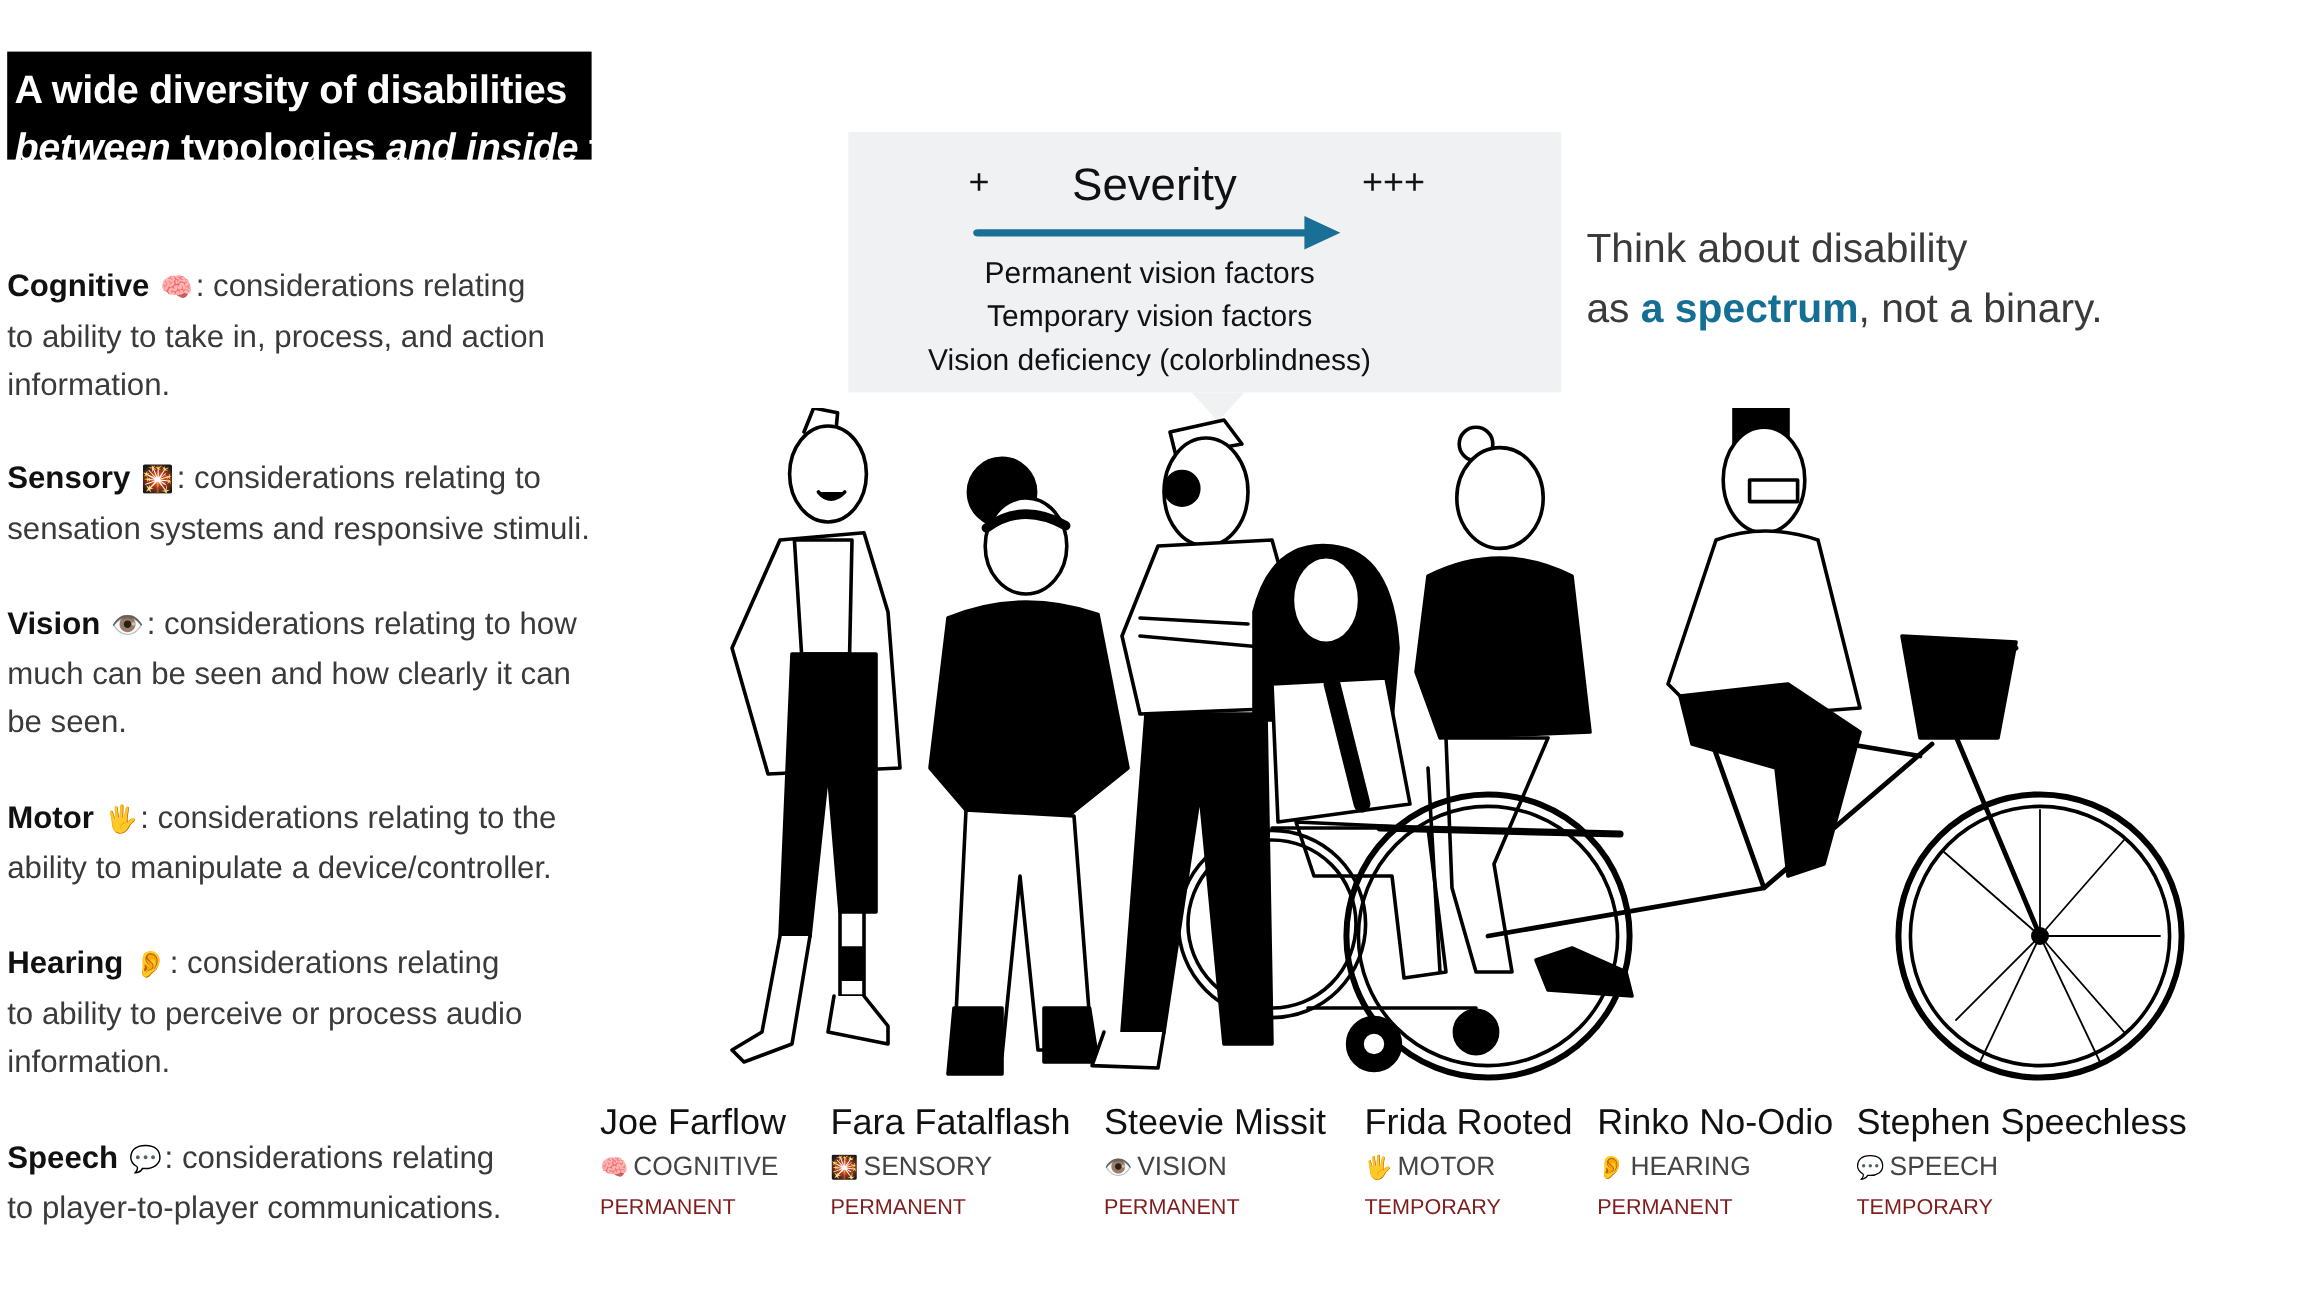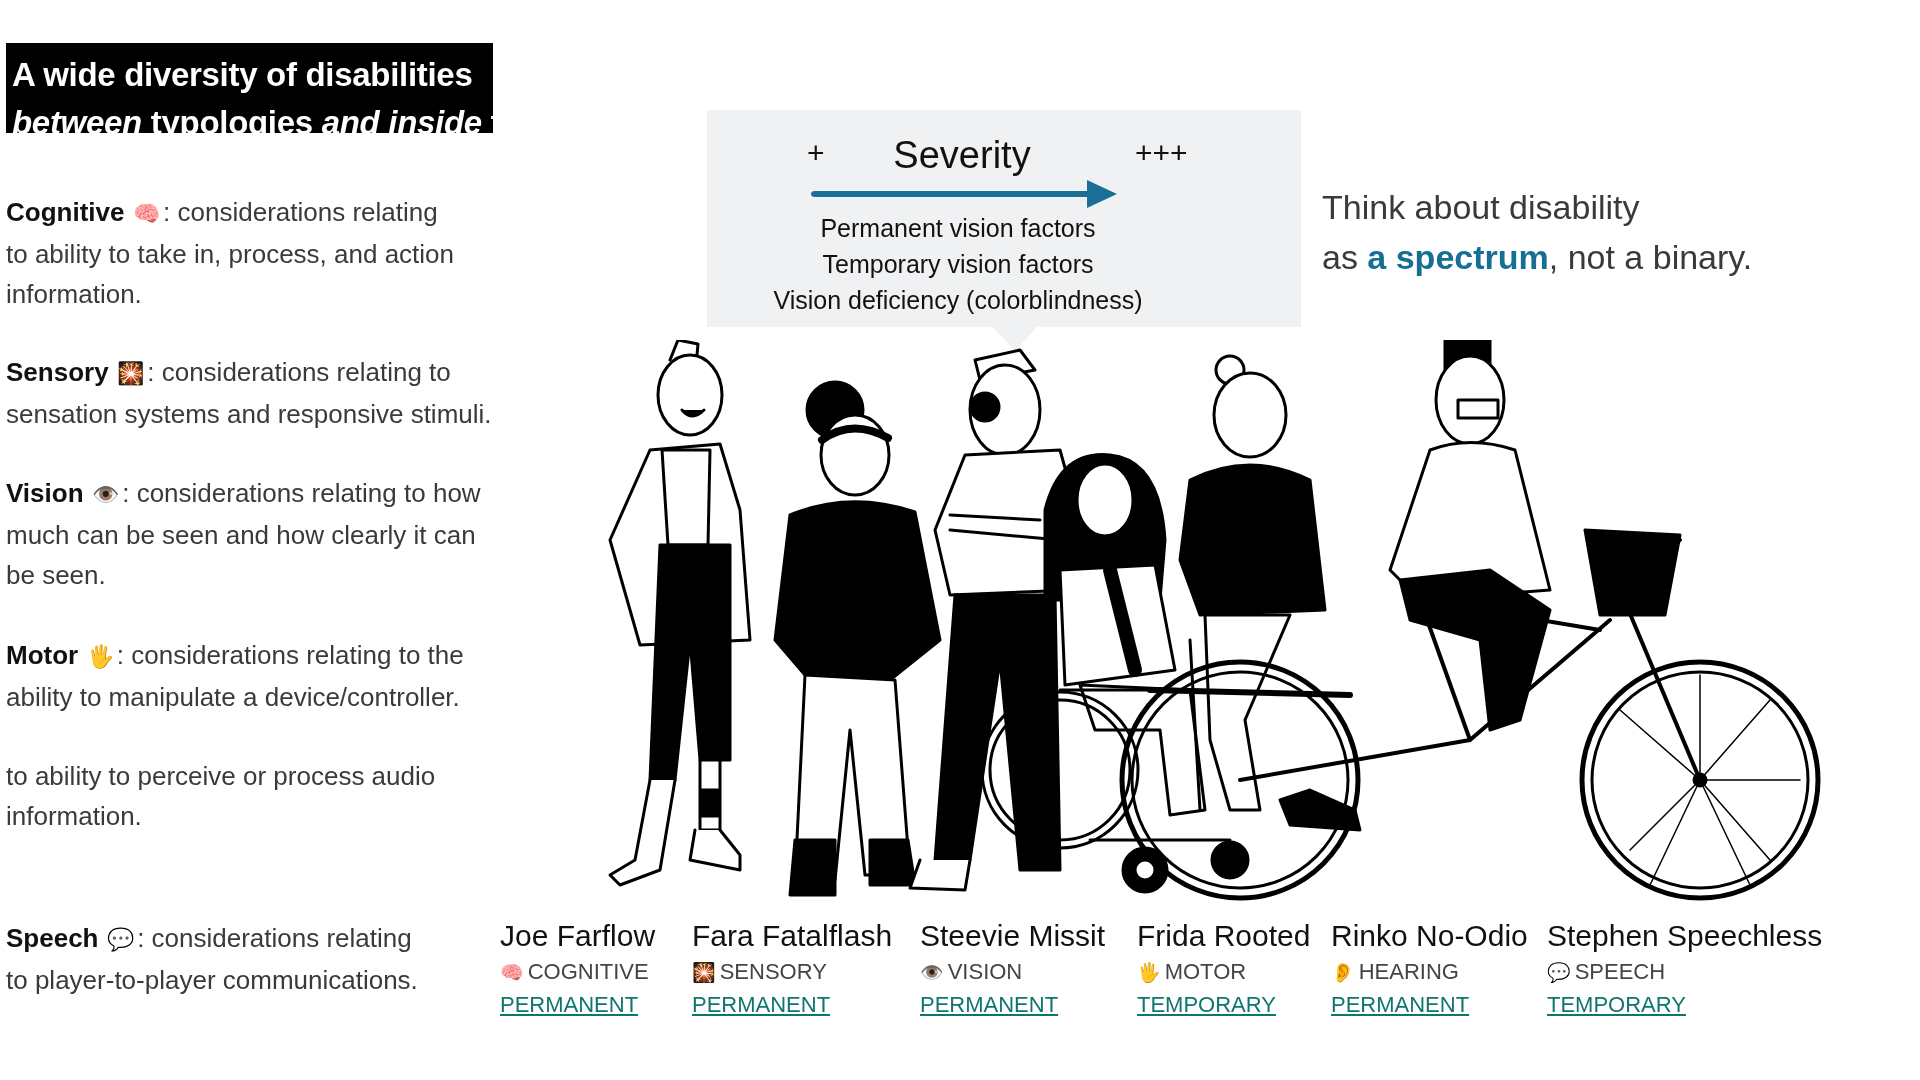--- a/index.html
+++ b/index.html
@@ -7,21 +7,21 @@
   body { position: relative; font-family: "Liberation Sans", "DejaVu Sans", sans-serif; color: #3a3a3a; }
 
   .title-box {
     position: absolute; left: 6px; top: 43px; width: 487px; height: 90px;
     background: #000; color: #fff; padding: 8px 0 0 6px;
   }
   .title-box .line { font-weight: bold; font-size: 33px; line-height: 48px; letter-spacing: -0.3px; white-space: nowrap; }
   .title-box em { }
 
   .categories { position: absolute; left: 6px; top: 192px; width: 520px; }
-  .cat { position: absolute; left: 0; font-size: 26px; line-height: 40px; color: #3a3a3a; }
+  .cat { position: absolute; left: 0; font-size: 26px; line-height: 40px; color: #3a3a3a; margin-top: 26px; }
   .cat .name { font-weight: bold; color: #111; }
   .cat .emoji { font-size: 22px; display: inline-block; margin: 0 2px; }
 
   .severity {
     position: absolute; left: 707px; top: 110px; width: 594px; height: 217px;
     background: #f0f1f3;
   }
   .severity::after {
     content: ""; position: absolute; left: 286px; bottom: -24px;
     border-left: 22px solid transparent; border-right: 22px solid transparent;
@@ -35,21 +35,21 @@
   .sev-list div { font-size: 25px; line-height: 36px; color: #111; }
 
   .spectrum { position: absolute; left: 1322px; top: 182px; font-size: 34px; line-height: 50px; color: #3a3a3a; }
   .spectrum .accent { color: #156f94; font-weight: bold; }
 
   .illustration { position: absolute; left: 590px; top: 340px; width: 1270px; height: 600px; }
 
   .persona { position: absolute; top: 918px; }
   .persona .pname { font-size: 30px; color: #111; white-space: nowrap; line-height: 36px; }
   .persona .ptype { font-size: 22px; color: #444; line-height: 32px; white-space: nowrap; margin-top: 2px; }
-  .persona .pdur { font-size: 22px; color: #0f766e; line-height: 32px; white-space: nowrap; text-decoration: underline; }
+  .persona .pdur { font-size: 18px; color: #7f1d1d; line-height: 32px; white-space: nowrap; }
   .persona .pemoji { font-size: 19px; margin-right: 4px; }
 </style>
 </head>
 <body>
 
 <div class="title-box">
   <div class="line">A wide diversity of disabilities</div>
   <div class="line"><em>between</em><span> typologies </span><em>and inside</em><span> them.</span></div>
 </div>
 
@@ -66,20 +66,21 @@
   <div class="cat" style="top:281px">
     <div><span class="name">Vision</span> <span class="emoji">👁️</span><span>: considerations relating to how</span></div>
     <div>much can be seen and how clearly it can</div>
     <div>be seen.</div>
   </div>
   <div class="cat" style="top:443px">
     <div><span class="name">Motor</span> <span class="emoji">🖐️</span><span>: considerations relating to the</span></div>
     <div>ability to manipulate a device/controller.</div>
   </div>
   <div class="cat" style="top:564px">
+    <div><span class="name">Hearing</span> <span class="emoji">👂</span><span>: considerations relating</span></div>
     <div>to ability to perceive or process audio</div>
     <div>information.</div>
   </div>
   <div class="cat" style="top:726px">
     <div><span class="name">Speech</span> <span class="emoji">💬</span><span>: considerations relating</span></div>
     <div>to player-to-player communications.</div>
   </div>
 </div>
 
 <div class="severity">

